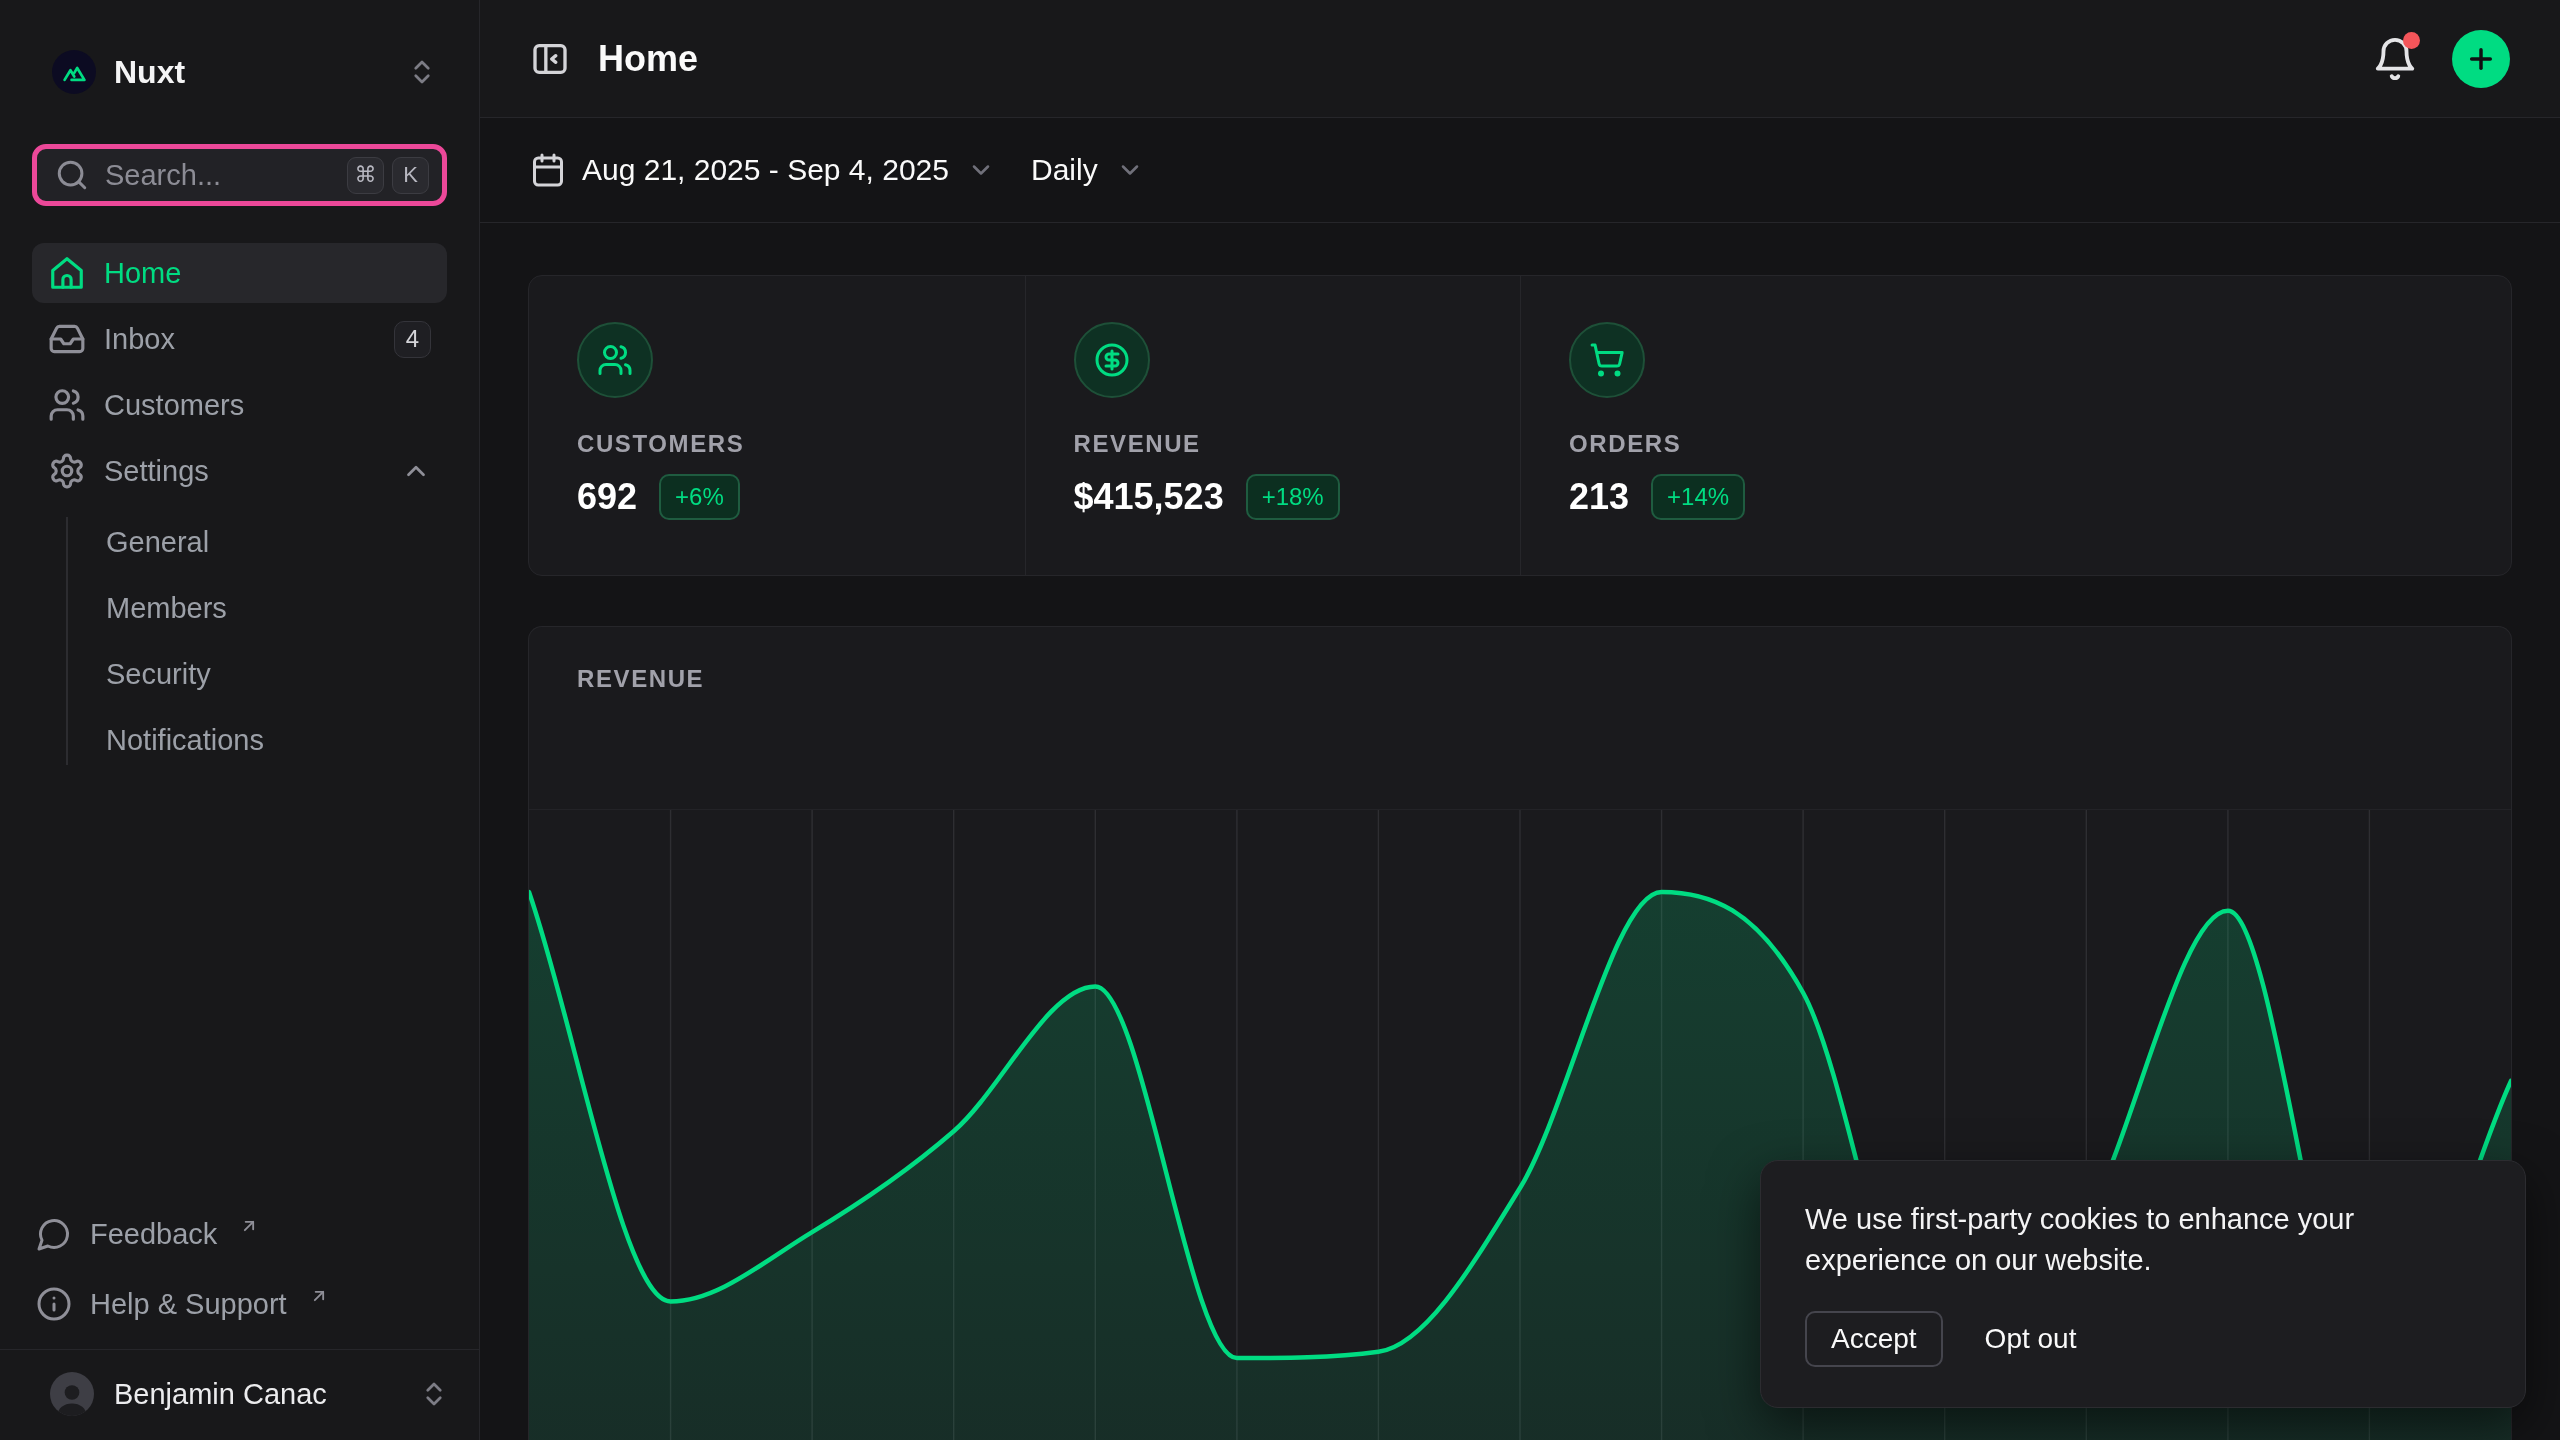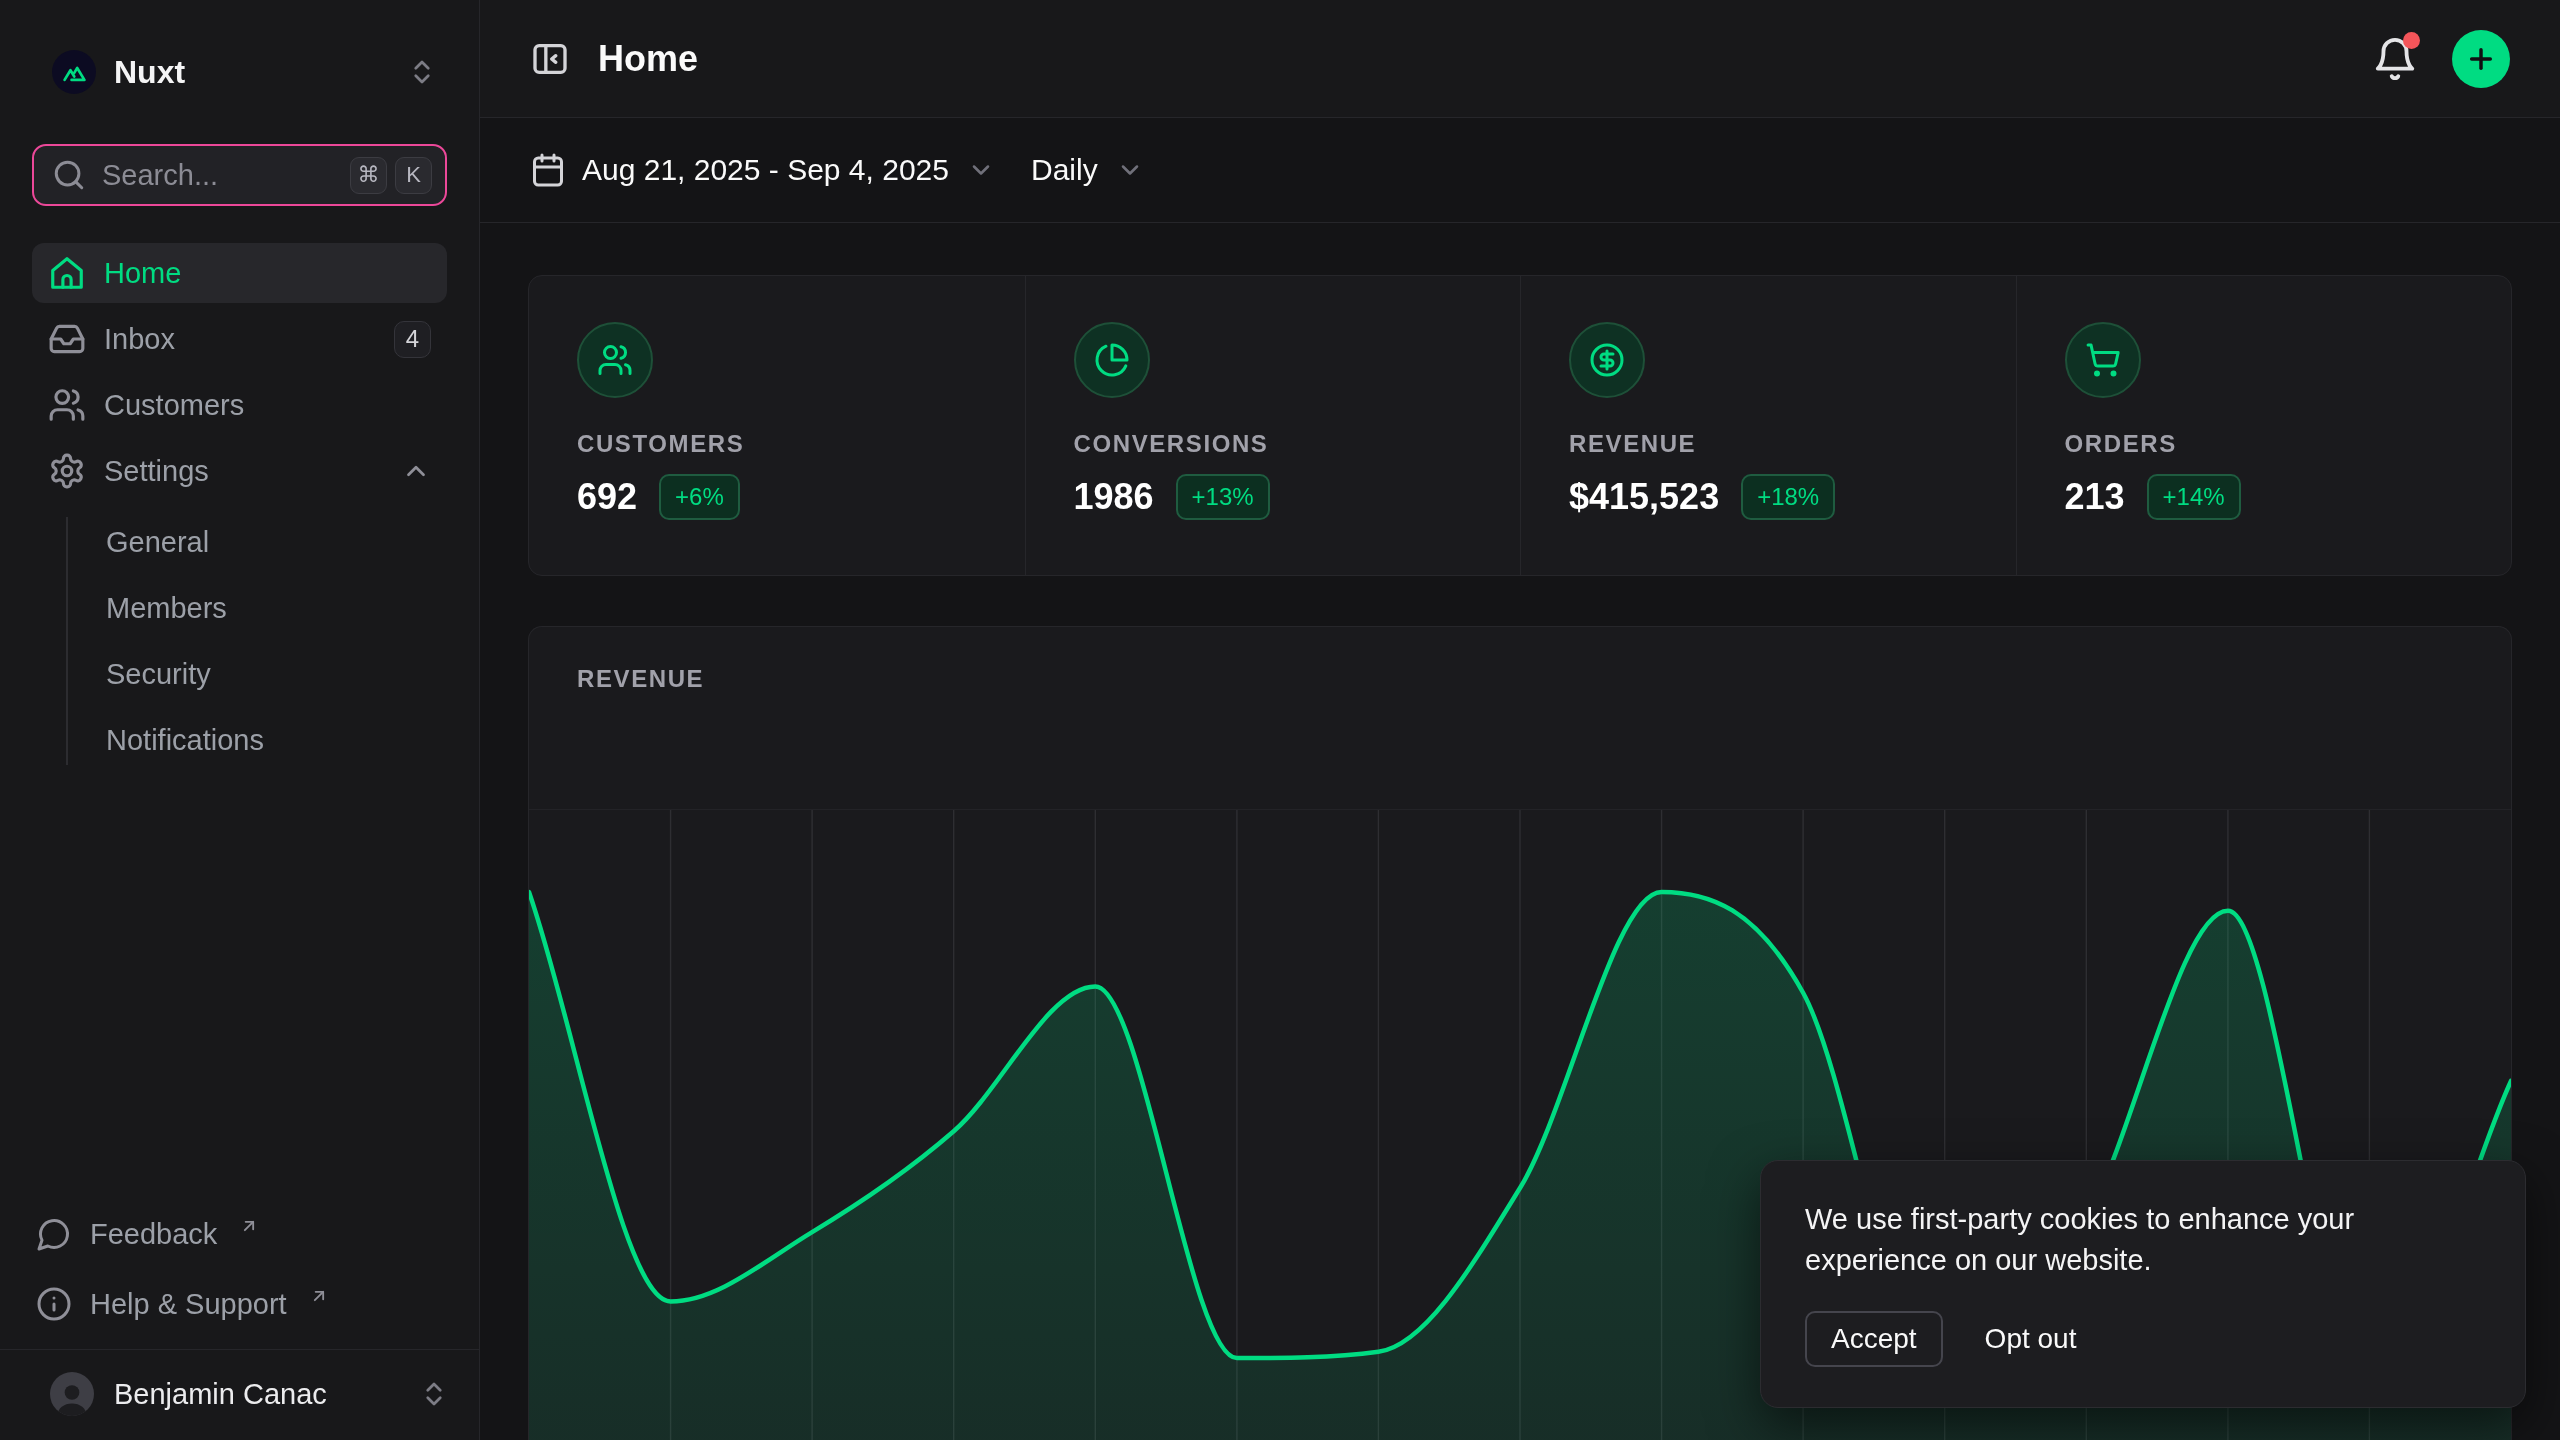--- a/index.html
+++ b/index.html
@@ -20,21 +20,21 @@
     padding:40px 32px 0 32px;
     justify-content:space-between;
   }
   .team-row { display:flex; align-items:center; gap:18px; padding:0 10px 0 20px; height:64px; cursor:pointer; border-radius:12px; }
   .team-logo { width:44px; height:44px; border-radius:50%; background:#0c0b22; display:flex; align-items:center; justify-content:center; color:#00dc82; flex:0 0 44px; }
   .team-name { font-size:32px; font-weight:600; color:#f4f4f5; }
   .team-caret { margin-left:auto; color:#7c7c85; }
 
   .search-box {
     margin-top:40px; height:62px; border-radius:14px;
-    background:#222226; border:2px solid #ec4899;
+    background:#222226; border:5px solid #ec4899;
     display:flex; align-items:center; gap:16px; padding:0 13px 0 18px;
     cursor:pointer;
   }
   .search-box .ph { flex:1; font-size:29px; color:#8c8c95; }
   .search-icon { color:#8c8c95; }
   .kbd-group { display:flex; gap:8px; }
   .kbd {
     width:37px; height:37px; border-radius:9px;
     background:#2a2a2f; border:1px solid #3c3c42;
     color:#b7b7c0; font-size:22px; display:flex; align-items:center; justify-content:center;
@@ -353,33 +353,20 @@
               <path d="M16 21v-2a4 4 0 0 0-4-4H6a4 4 0 0 0-4 4v2"></path>
               <circle cx="9" cy="7" r="4"></circle>
               <path d="M22 21v-2a4 4 0 0 0-3-3.87"></path>
               <path d="M16 3.13a4 4 0 0 1 0 7.75"></path>
             </svg>
           </div>
           <div class="stat-label">CUSTOMERS</div>
           <div class="stat-value-row">
             <span class="stat-value">692</span>
             <span class="delta-badge">+6%</span>
-          </div>
-        </div>
-        <div class="stat-cell">
-          <div class="stat-icon-circle">
-            <svg width="36" height="36" viewBox="0 0 24 24" fill="none" stroke="currentColor" stroke-width="2" stroke-linecap="round" stroke-linejoin="round">
-              <path d="M21.21 15.89A10 10 0 1 1 8 2.83"></path>
-              <path d="M22 12A10 10 0 0 0 12 2v10z"></path>
-            </svg>
-          </div>
-          <div class="stat-label">CONVERSIONS</div>
-          <div class="stat-value-row">
-            <span class="stat-value">1986</span>
-            <span class="delta-badge">+13%</span>
           </div>
         </div>
         <div class="stat-cell">
           <div class="stat-icon-circle">
             <svg width="36" height="36" viewBox="0 0 24 24" fill="none" stroke="currentColor" stroke-width="2" stroke-linecap="round" stroke-linejoin="round">
               <circle cx="12" cy="12" r="10"></circle>
               <path d="M16 8h-6a2 2 0 0 0 0 4h4a2 2 0 0 1 0 4H8"></path>
               <path d="M12 6v12"></path>
             </svg>
           </div>

